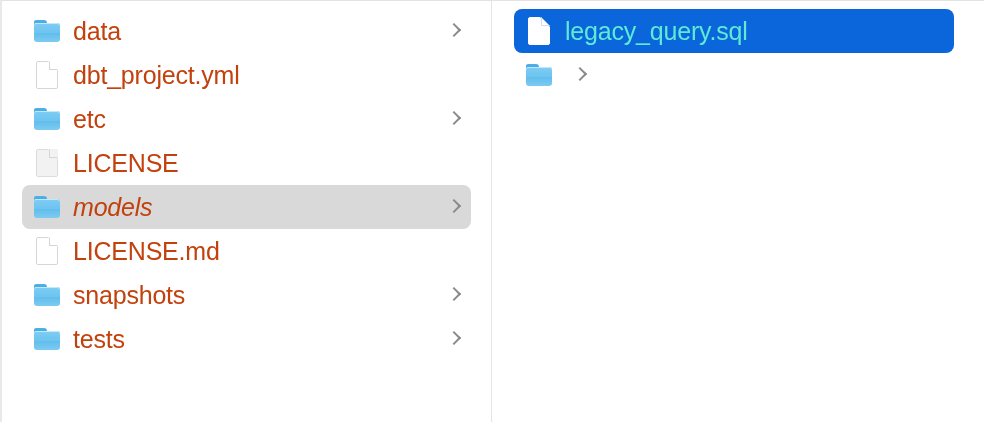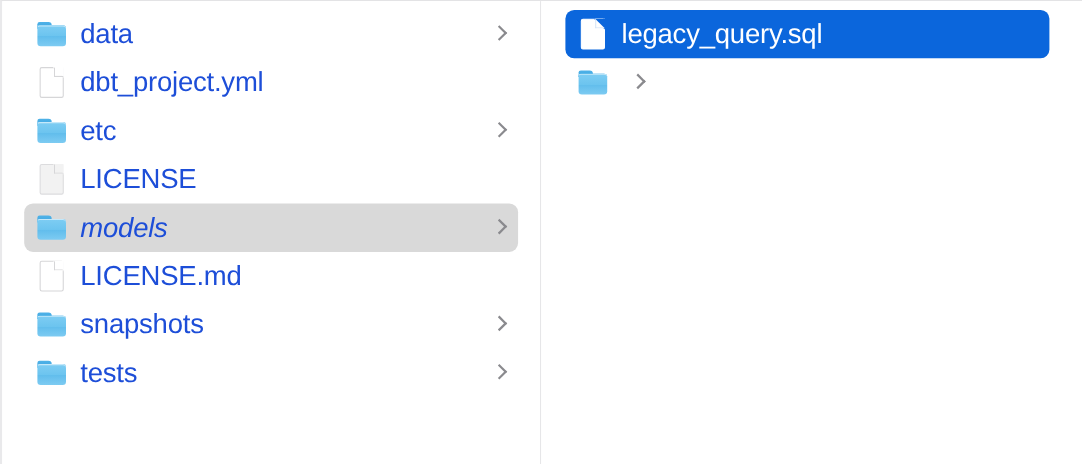--- a/index.html
+++ b/index.html
@@ -81,29 +81,29 @@
     width: 28px;
     height: 30px;
     position: relative;
     margin-right: 12px;
   }
 
   .row-label {
     flex: 1 1 auto;
     font-size: 25px;
     line-height: 30px;
-    color: #1d4ed8;
+    color: #c2410c;
     letter-spacing: -0.2px;
     white-space: nowrap;
     overflow: hidden;
     text-overflow: ellipsis;
   }
 
   .row.selected-blue .row-label {
-    color: #ffffff;
+    color: #5eead4;
   }
 
   
   .chevron {
     flex: 0 0 auto;
     width: 14px;
     height: 20px;
     position: relative;
     margin-left: 8px;
   }

